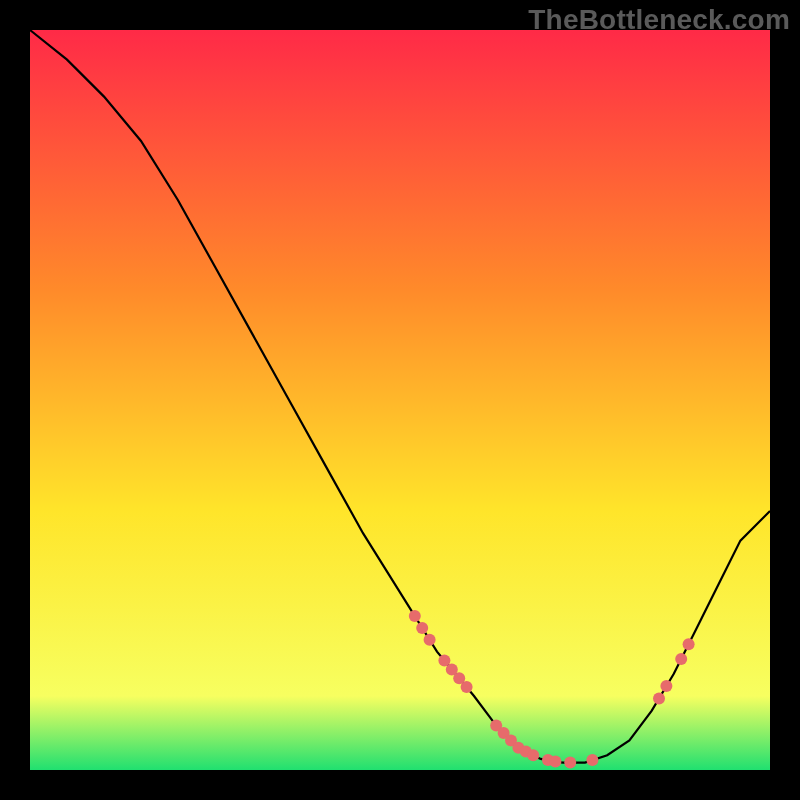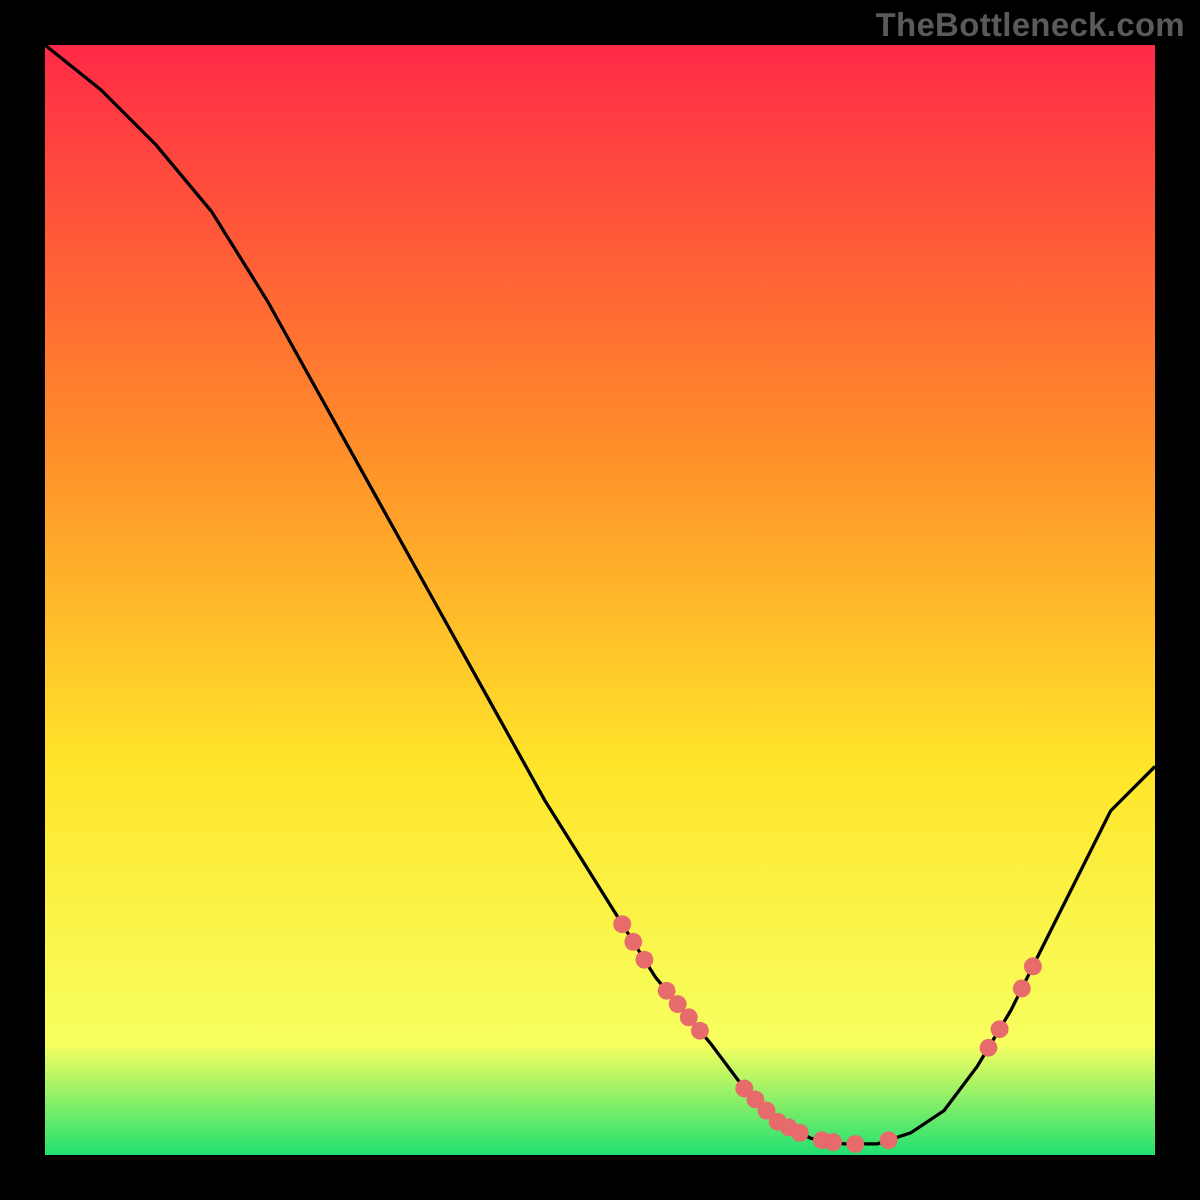--- a/index.html
+++ b/index.html
@@ -15,21 +15,21 @@
     position: relative;
     width: 800px;
     height: 800px;
     background: #000;
   }
   .watermark {
     position: absolute;
     top: 4px;
     right: 10px;
     color: #5a5a5a;
-    font-size: 22px;
+    font-size: 28px;
     font-weight: 600;
     letter-spacing: 0.2px;
     user-select: none;
   }
   svg {
     position: absolute;
     top: 0;
     left: 0;
   }
 </style>

